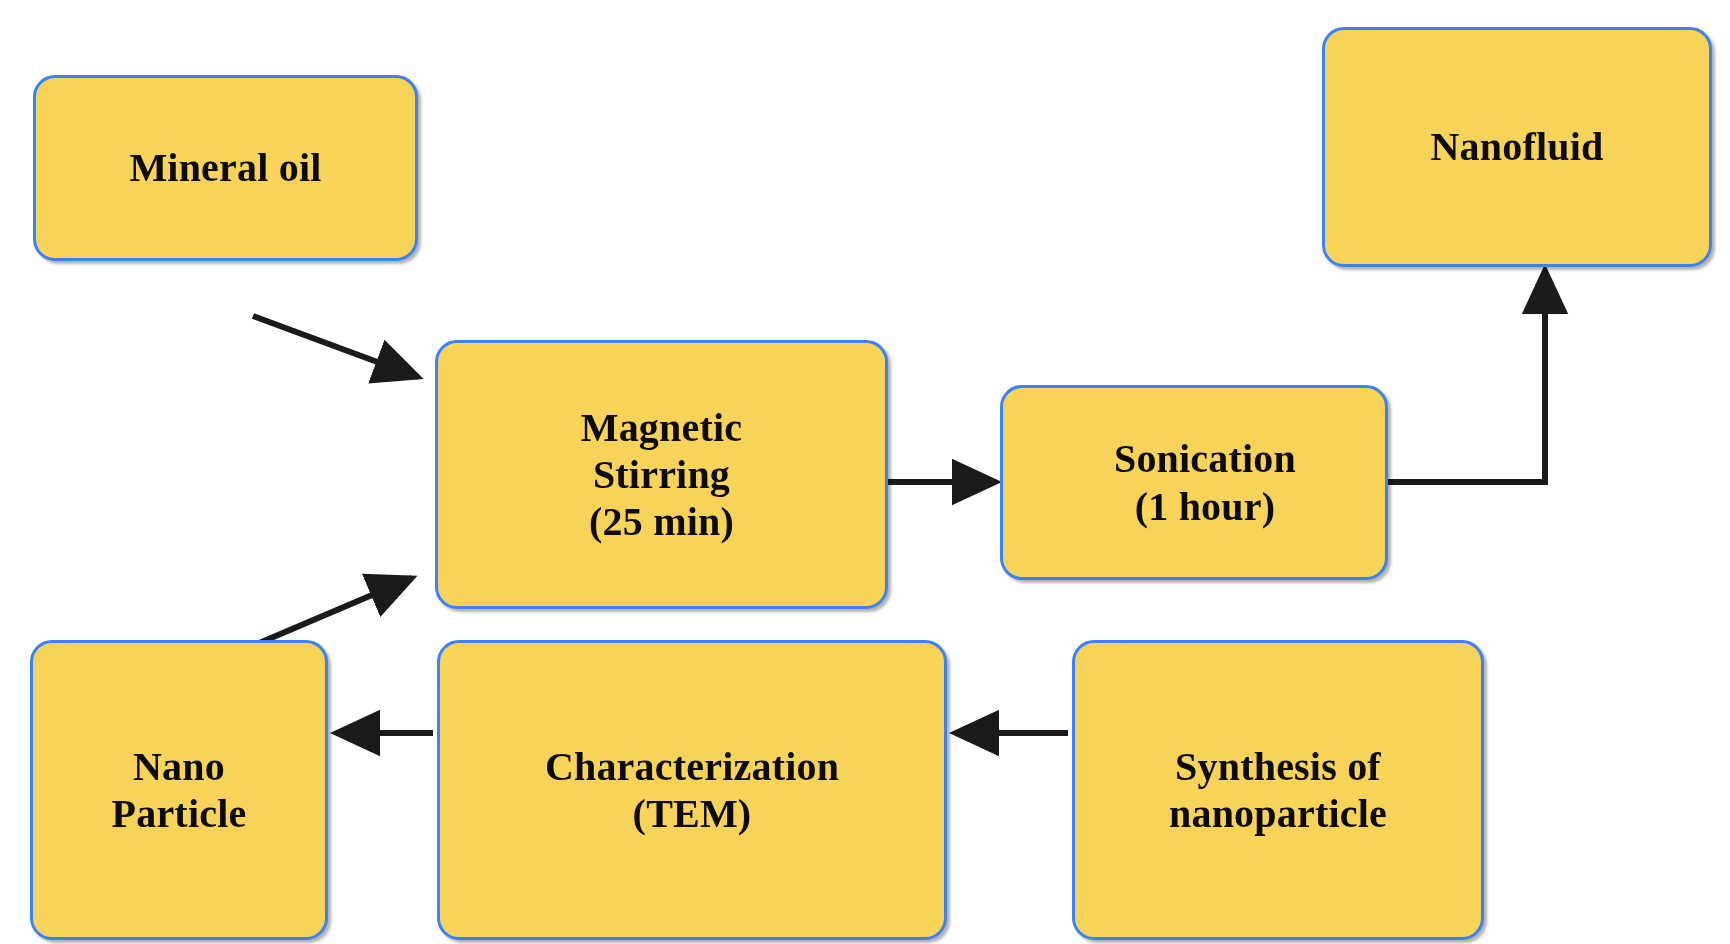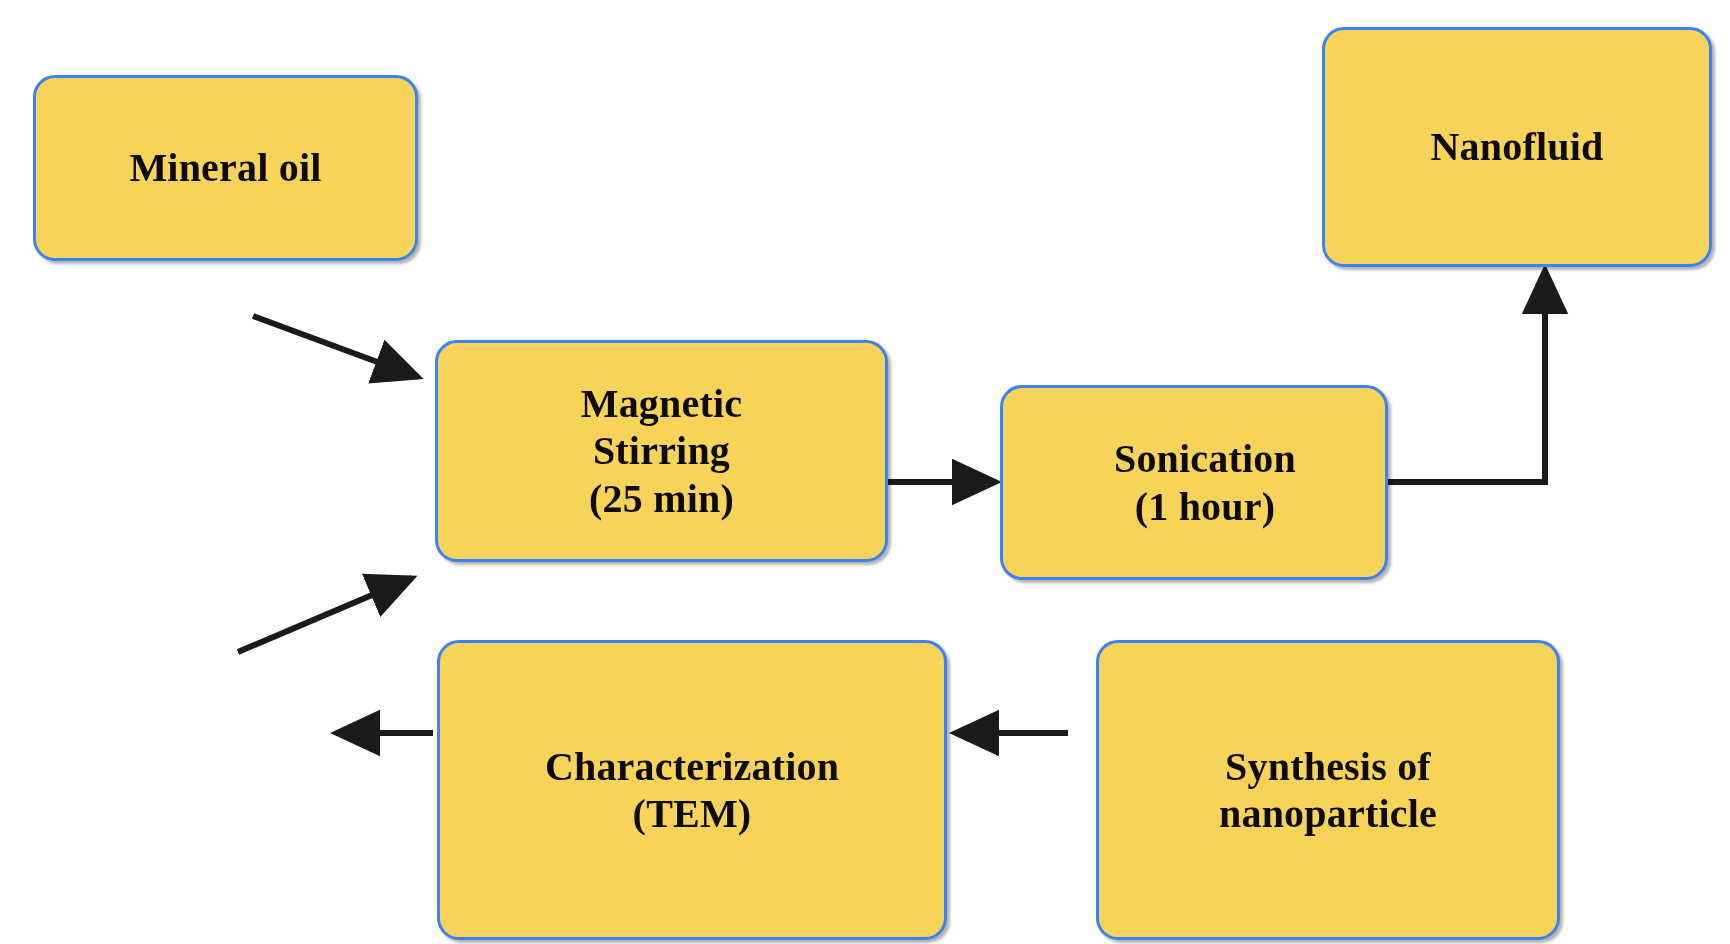--- a/index.html
+++ b/index.html
@@ -77,29 +77,31 @@
       <line x1="1068" y1="733" x2="955" y2="733" stroke="#1A1A1A" stroke-width="6" marker-end="url(#arrowhead)"></line>
     </g>
 
     <g>
       <line x1="433" y1="733" x2="336" y2="733" stroke="#1A1A1A" stroke-width="6" marker-end="url(#arrowhead)"></line>
     </g>
   </svg>
 
   <div class="node" style="left:33px; top:75px; width:385px; height:186px;">Mineral oil</div>
 
-  <div class="node" style="left:435px; top:340px; width:453px; height:222px;">Magnetic
+  <div class="node" style="left:435px; top:340px; width:453px; height:269px;">Magnetic
 Stirring
 (25 min)</div>
 
   <div class="node" style="left:1000px; top:385px; width:388px; height:195px;padding-left:32px;">Sonication
 (1 hour)</div>
 
   <div class="node" style="left:1322px; top:27px; width:390px; height:240px;">Nanofluid</div>
 
+  <div class="node" style="left:30px; top:640px; width:298px; height:300px;">Nano
+Particle</div>
 
   <div class="node" style="left:437px; top:640px; width:510px; height:300px;">Characterization
 (TEM)</div>
 
-  <div class="node" style="left:1096px; top:640px; width:464px; height:300px;">Synthesis of
+  <div class="node" style="left:1072px; top:640px; width:412px; height:300px;">Synthesis of
 nanoparticle</div>
 
 </div>
 
 </body></html>

